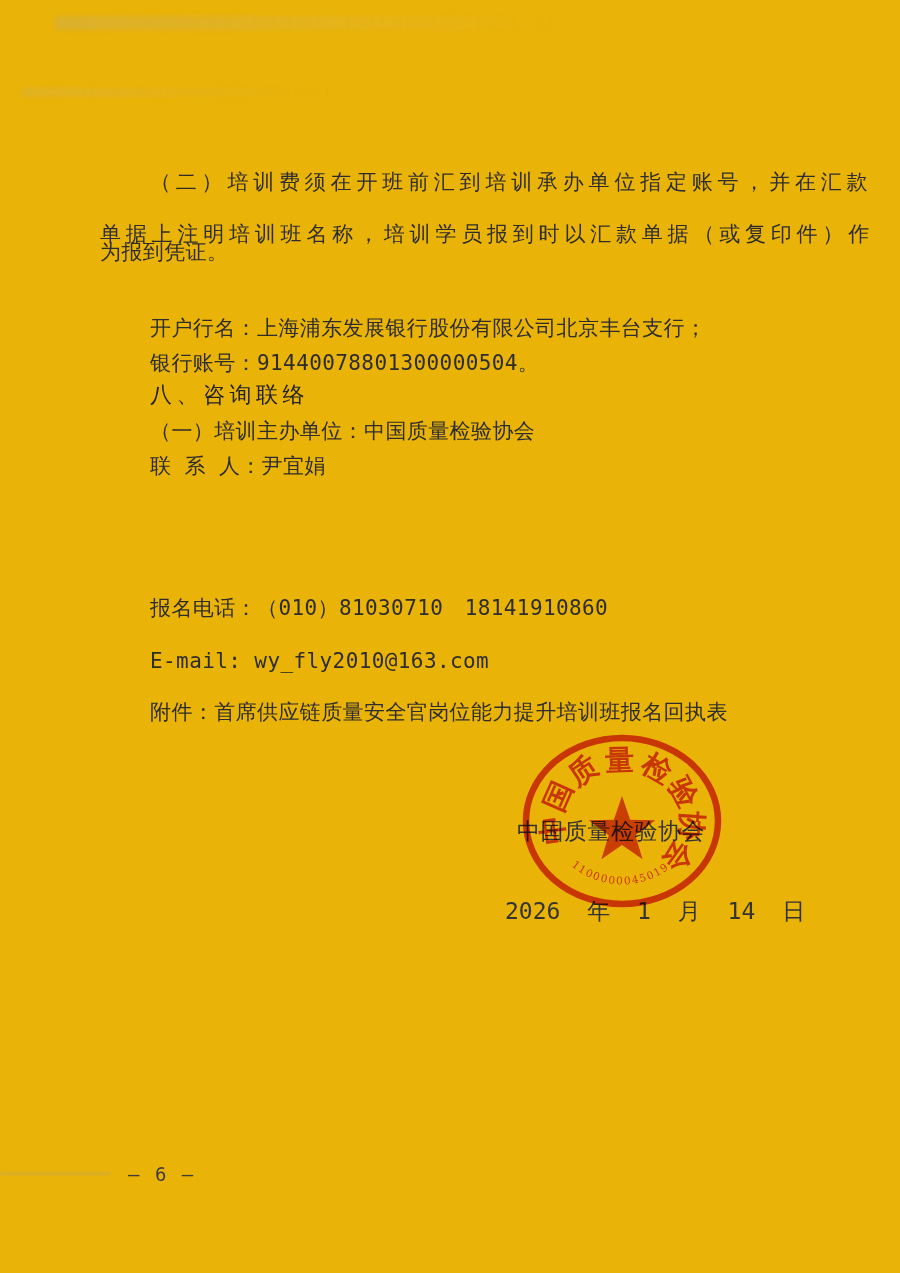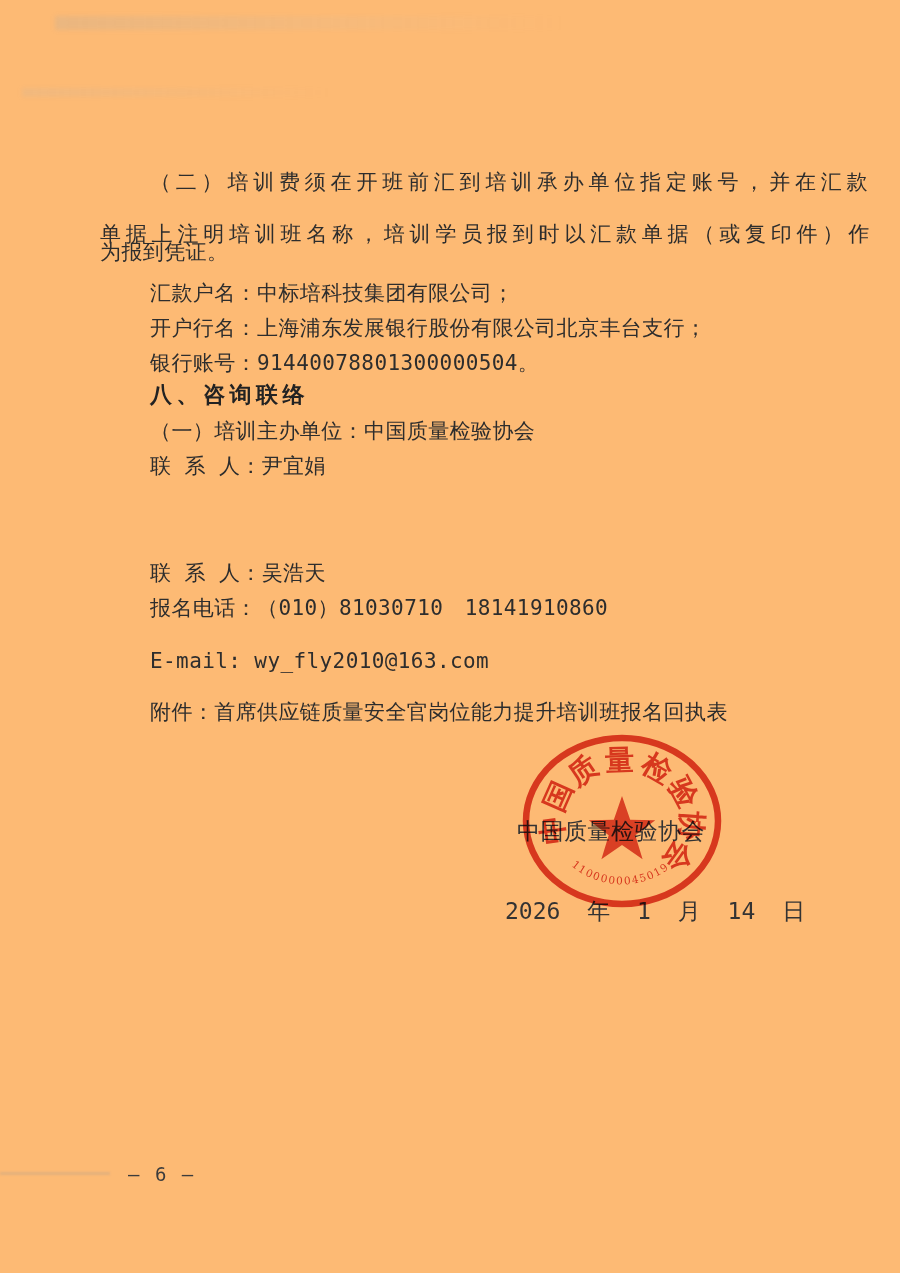--- a/index.html
+++ b/index.html
@@ -1,19 +1,19 @@
 <!DOCTYPE html>
 <html><head>
 <meta charset="utf-8">
 <style>
   html,body{margin:0;padding:0;background:#ffffff;}
   .page{
     position:relative;
     width:900px;height:1273px;
-    background:#fdba74;
+    background:#eab308;
     overflow:hidden;
     font-family:"DejaVu Sans Mono","Liberation Mono",serif;
     color:#2d2d2d;
   }
   
   .artifact{position:absolute;pointer-events:none;}
   .a1{left:55px;top:16px;width:510px;height:14px;
       background:linear-gradient(90deg,rgba(170,170,170,.22),rgba(190,190,190,.10) 55%,rgba(200,200,200,0));
       filter:blur(2px);}
   .a2{left:22px;top:88px;width:310px;height:9px;
@@ -22,21 +22,21 @@
   .a3{left:0px;top:1172px;width:110px;height:3px;background:rgba(150,150,150,.25);filter:blur(1px);}
 
   .line{
     position:absolute;left:100px;
     font-size:21px;line-height:28px;
     white-space:pre;
     letter-spacing:0.4px;
   }
   .ind{left:150px;}
   .just{letter-spacing:4.8px;}
-  .heading{font-weight:700;letter-spacing:4.5px;font-size:22px;color:#222;}
+  .heading{font-weight:400;letter-spacing:4.5px;font-size:22px;color:#222;}
 
   .issuer{
     position:absolute;left:517px;top:816px;
     font-size:23px;letter-spacing:0.5px;white-space:pre;color:#333;
   }
   .date{
     position:absolute;left:505px;top:896px;
     font-size:23px;word-spacing:13px;white-space:pre;color:#333;
   }
   .release{
@@ -61,29 +61,27 @@
 <div class="page">
 
   <div class="artifact a1"></div>
   <div class="artifact a2"></div>
   <div class="artifact a3"></div>
 
   <div class="line ind just" style="top:168px">（二）培训费须在开班前汇到培训承办单位指定账号，并在汇款</div>
   <div class="line just" style="top:220px">单据上注明培训班名称，培训学员报到时以汇款单据（或复印件）作</div>
   <div class="line" style="top:238px">为报到凭证。</div>
 
-  <div class="line ind" style="top:279px">汇款户名：中标培科技集团有限公司；</div>
   <div class="line ind" style="top:314px">开户行名：上海浦东发展银行股份有限公司北京丰台支行；</div>
   <div class="line ind" style="top:349px">银行账号：91440078801300000504。</div>
 
   <div class="line ind heading" style="top:381px">八、咨询联络</div>
 
   <div class="line ind" style="top:417px">（一）培训主办单位：中国质量检验协会</div>
   <div class="line ind" style="top:452px">联 系 人：尹宜娟</div>
-  <div class="line ind" style="top:559px">联 系 人：吴浩天</div>
   <div class="line ind" style="top:594px">报名电话：（010）81030710　18141910860</div>
   <div class="line ind" style="top:647px">E-mail: wy_fly2010@163.com</div>
 
   <div class="line ind" style="top:698px">附件：首席供应链质量安全官岗位能力提升培训班报名回执表</div>
 
   <div class="issuer">中国质量检验协会</div>
   <div class="date">2026 年 1 月 14 日</div>
 
   <div class="seal">
     <svg viewBox="0 0 218 195" width="218" height="195" xmlns="http://www.w3.org/2000/svg">

